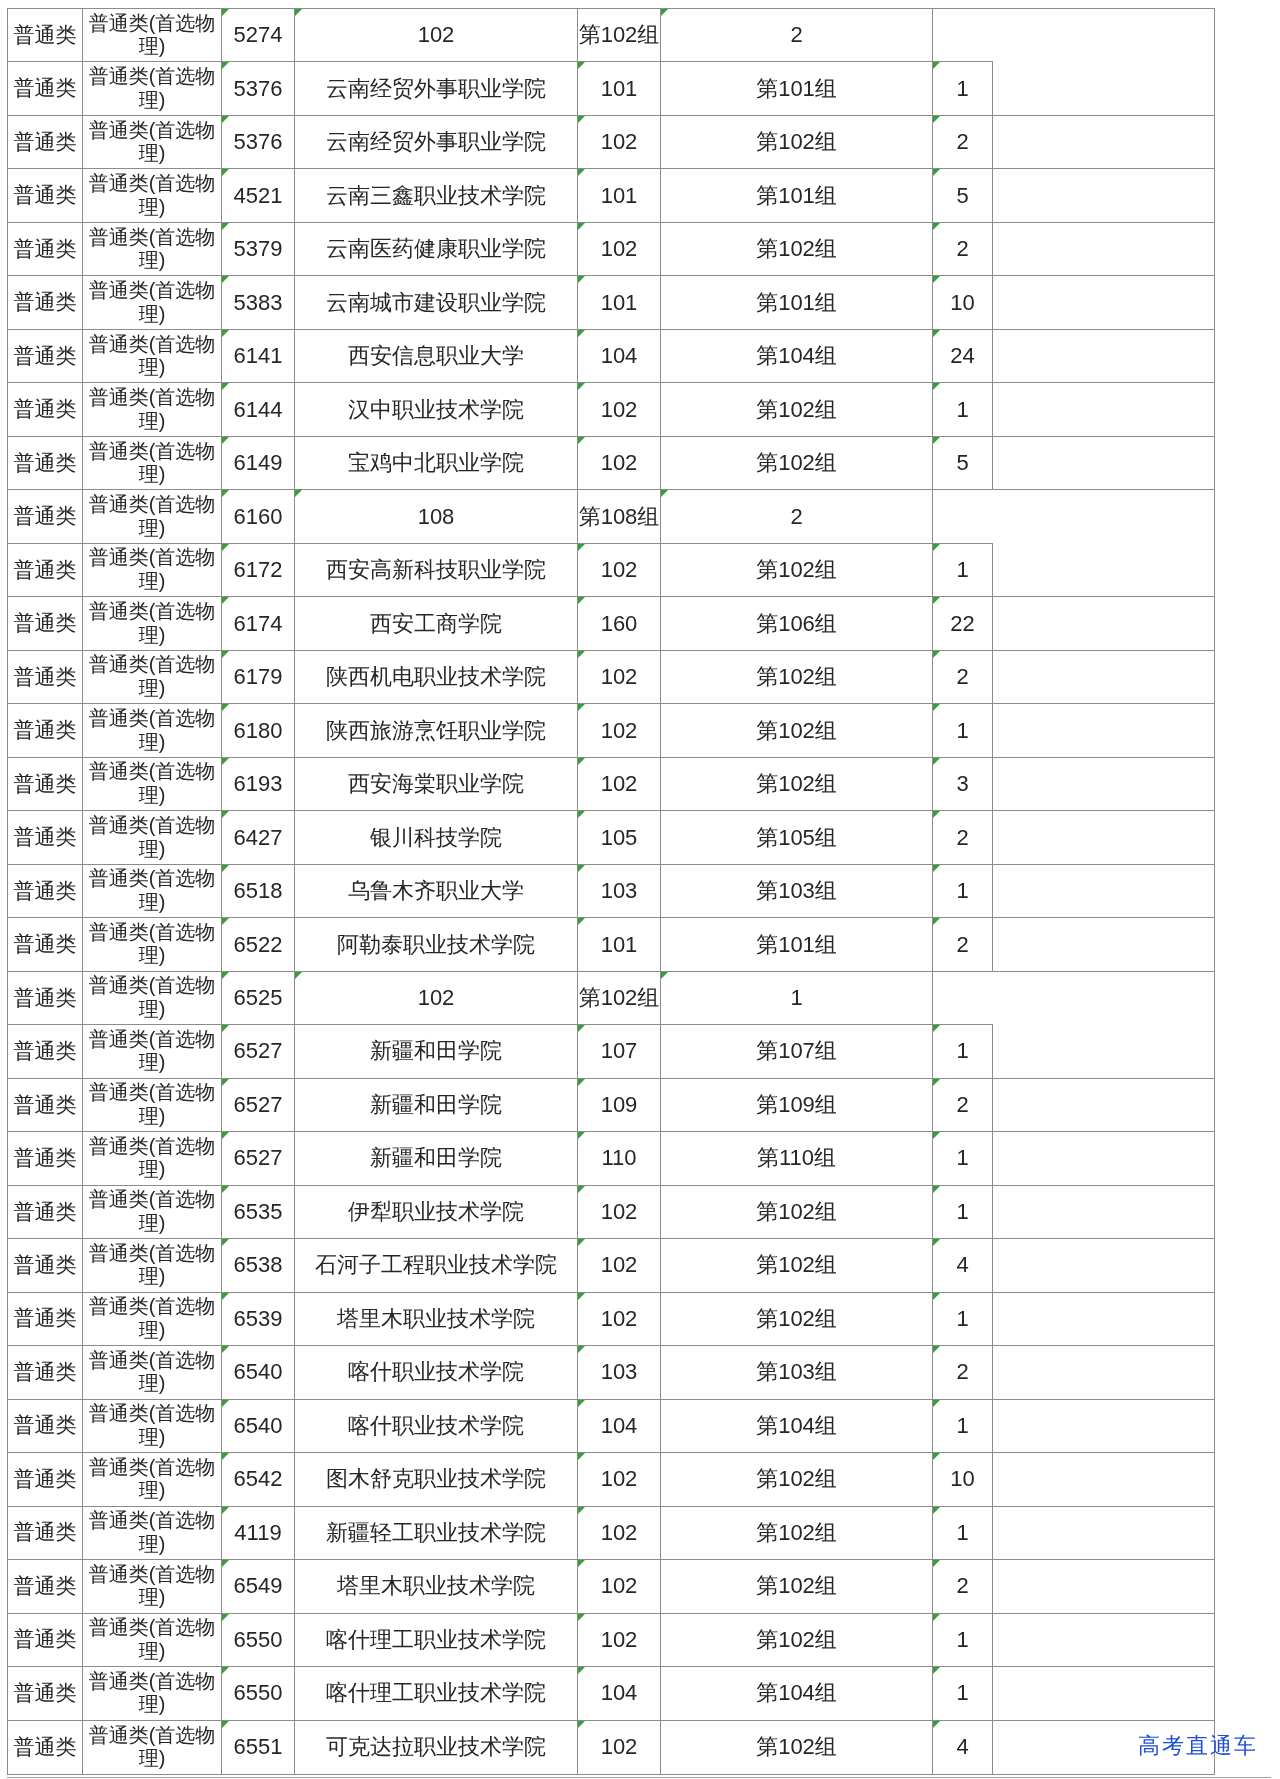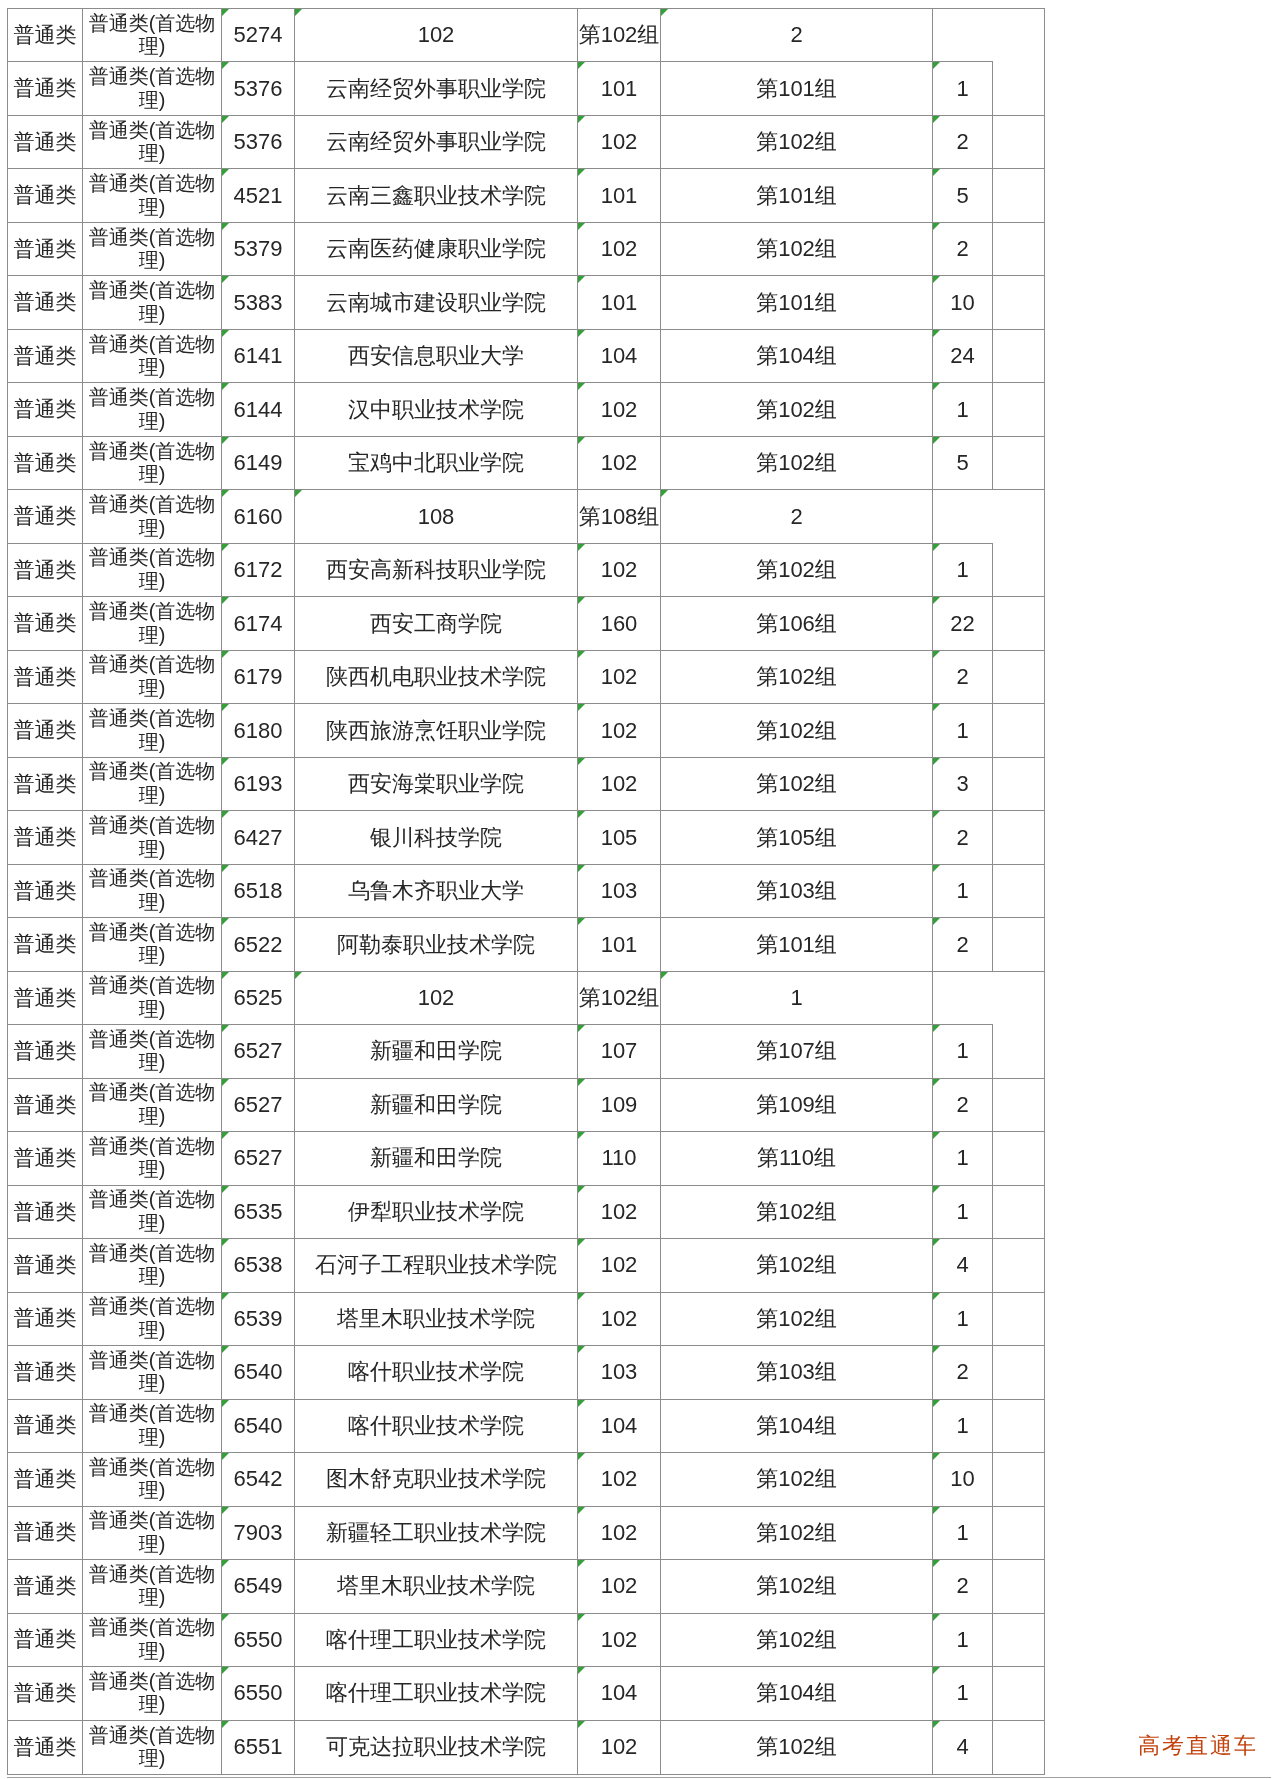--- a/index.html
+++ b/index.html
@@ -5,21 +5,21 @@
   html,body{margin:0;padding:0;background:#ffffff;}
   .page{
     position:relative;
     width:1280px;height:1779px;
     background:#ffffff;
     overflow:hidden;
     font-family:"Liberation Sans","DejaVu Sans",sans-serif;
   }
   .grid{
     position:absolute;left:7px;top:8px;
-    width:1038px;height:1767px;
+    width:1208px;height:1767px;
     border:1px solid #8c8c8c;
     display:flex;flex-direction:column;
     box-sizing:border-box;
     background:#ffffff;
   }
   .row{
     flex:1;
     display:grid;
     grid-template-columns:75px 139px 73px 283px 83px 272px 60px 1fr;
     min-height:0;
@@ -45,21 +45,21 @@
     position:absolute;left:0;top:0;
     width:0;height:0;
     border-top:7px solid #35a03a;
     border-right:7px solid transparent;
   }
   .watermark{
     position:absolute;
     right:22px;top:1731px;
     font-size:22px;
     letter-spacing:2px;
-    color:#c2410c;
+    color:#1d4ed8;
   }
   .cutline{
     position:absolute;
     left:7px;top:1777px;
     width:1264px;height:1px;
     background:#a0a0a0;
   }
 </style>
 </head>
 <body>
@@ -843,21 +843,21 @@
 
   <div class="row">
     <div class="cell c1">
           <span class="txt">普通类</span>
         </div>
     <div class="cell c2">
           <span class="txt">普通类(首选物理)</span>
         </div>
     <div class="cell c3 num">
           <span class="tri"></span>
-          <span class="txt">7903</span>
+          <span class="txt">4119</span>
         </div>
     <div class="cell c4">
           <span class="txt">新疆轻工职业技术学院</span>
         </div>
     <div class="cell c5 num">
           <span class="tri"></span>
           <span class="txt">102</span>
         </div>
     <div class="cell c6">
           <span class="txt">第102组</span>

